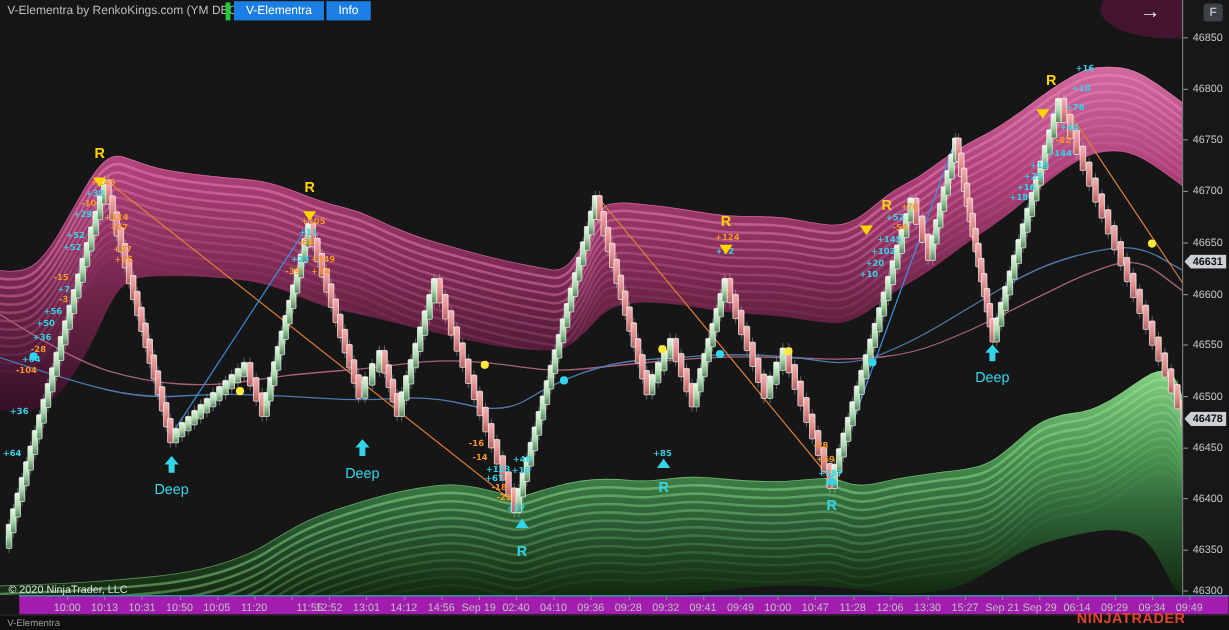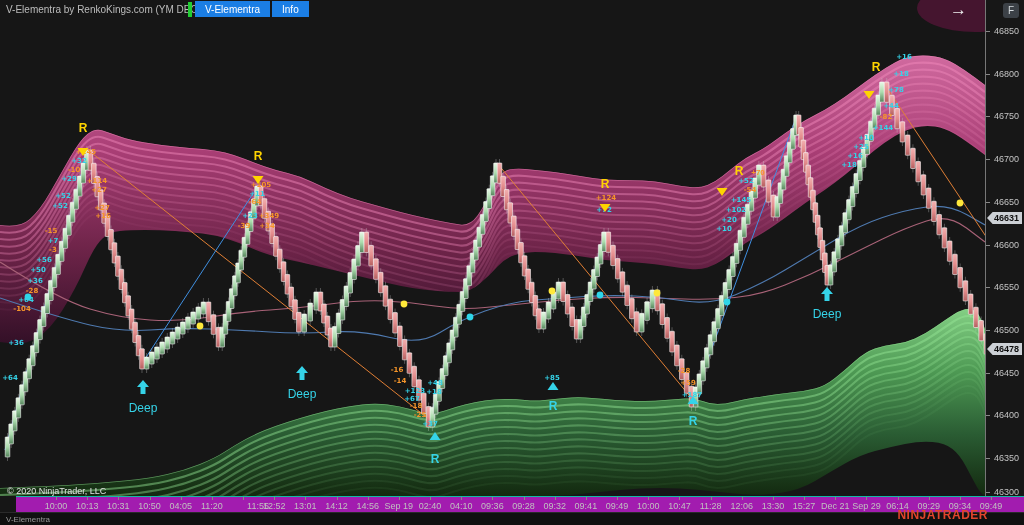--- a/index.html
+++ b/index.html
@@ -761,21 +761,21 @@
   <div id="time-axis">
       <div class="ttick" style="left: 40px;"></div>
       <div class="tlabel" style="left: 40px;">10:00</div>
       <div class="ttick" style="left: 71.17px;"></div>
       <div class="tlabel" style="left: 71.17px;">10:13</div>
       <div class="ttick" style="left: 102.34px;"></div>
       <div class="tlabel" style="left: 102.34px;">10:31</div>
       <div class="ttick" style="left: 133.51px;"></div>
       <div class="tlabel" style="left: 133.51px;">10:50</div>
       <div class="ttick" style="left: 164.68px;"></div>
-      <div class="tlabel" style="left: 164.68px;">04:05</div>
+      <div class="tlabel" style="left: 164.68px;">10:05</div>
       <div class="ttick" style="left: 195.85px;"></div>
       <div class="tlabel" style="left: 195.85px; text-align: center;">11:20</div>
       <div class="ttick" style="left: 227.02px;"></div>
       <div class="tlabel" style="left: 227.02px; margin-left: 15px;">11:55</div>
       <div class="ttick" style="left: 258.19px;"></div>
       <div class="tlabel" style="left: 258.19px;">12:52</div>
       <div class="ttick" style="left: 289.36px;"></div>
       <div class="tlabel" style="left: 289.36px;">13:01</div>
       <div class="ttick" style="left: 320.53px;"></div>
       <div class="tlabel" style="left: 320.53px;">14:12</div>
@@ -803,21 +803,21 @@
       <div class="tlabel" style="left: 663.4px;">10:47</div>
       <div class="ttick" style="left: 694.57px;"></div>
       <div class="tlabel" style="left: 694.57px;">11:28</div>
       <div class="ttick" style="left: 725.74px;"></div>
       <div class="tlabel" style="left: 725.74px;">12:06</div>
       <div class="ttick" style="left: 756.91px;"></div>
       <div class="tlabel" style="left: 756.91px;">13:30</div>
       <div class="ttick" style="left: 788.08px;"></div>
       <div class="tlabel" style="left: 788.08px;">15:27</div>
       <div class="ttick" style="left: 819.25px;"></div>
-      <div class="tlabel" style="left: 819.25px;">Dec 21</div>
+      <div class="tlabel" style="left: 819.25px;">Sep 21</div>
       <div class="ttick" style="left: 850.42px;"></div>
       <div class="tlabel" style="left: 850.42px;">Sep 29</div>
       <div class="ttick" style="left: 881.59px;"></div>
       <div class="tlabel" style="left: 881.59px;">06:14</div>
       <div class="ttick" style="left: 912.76px;"></div>
       <div class="tlabel" style="left: 912.76px;">09:29</div>
       <div class="ttick" style="left: 943.93px;"></div>
       <div class="tlabel" style="left: 943.93px;">09:34</div>
       <div class="ttick" style="left: 975.1px;"></div>
       <div class="tlabel" style="left: 975.1px;">09:49</div>

